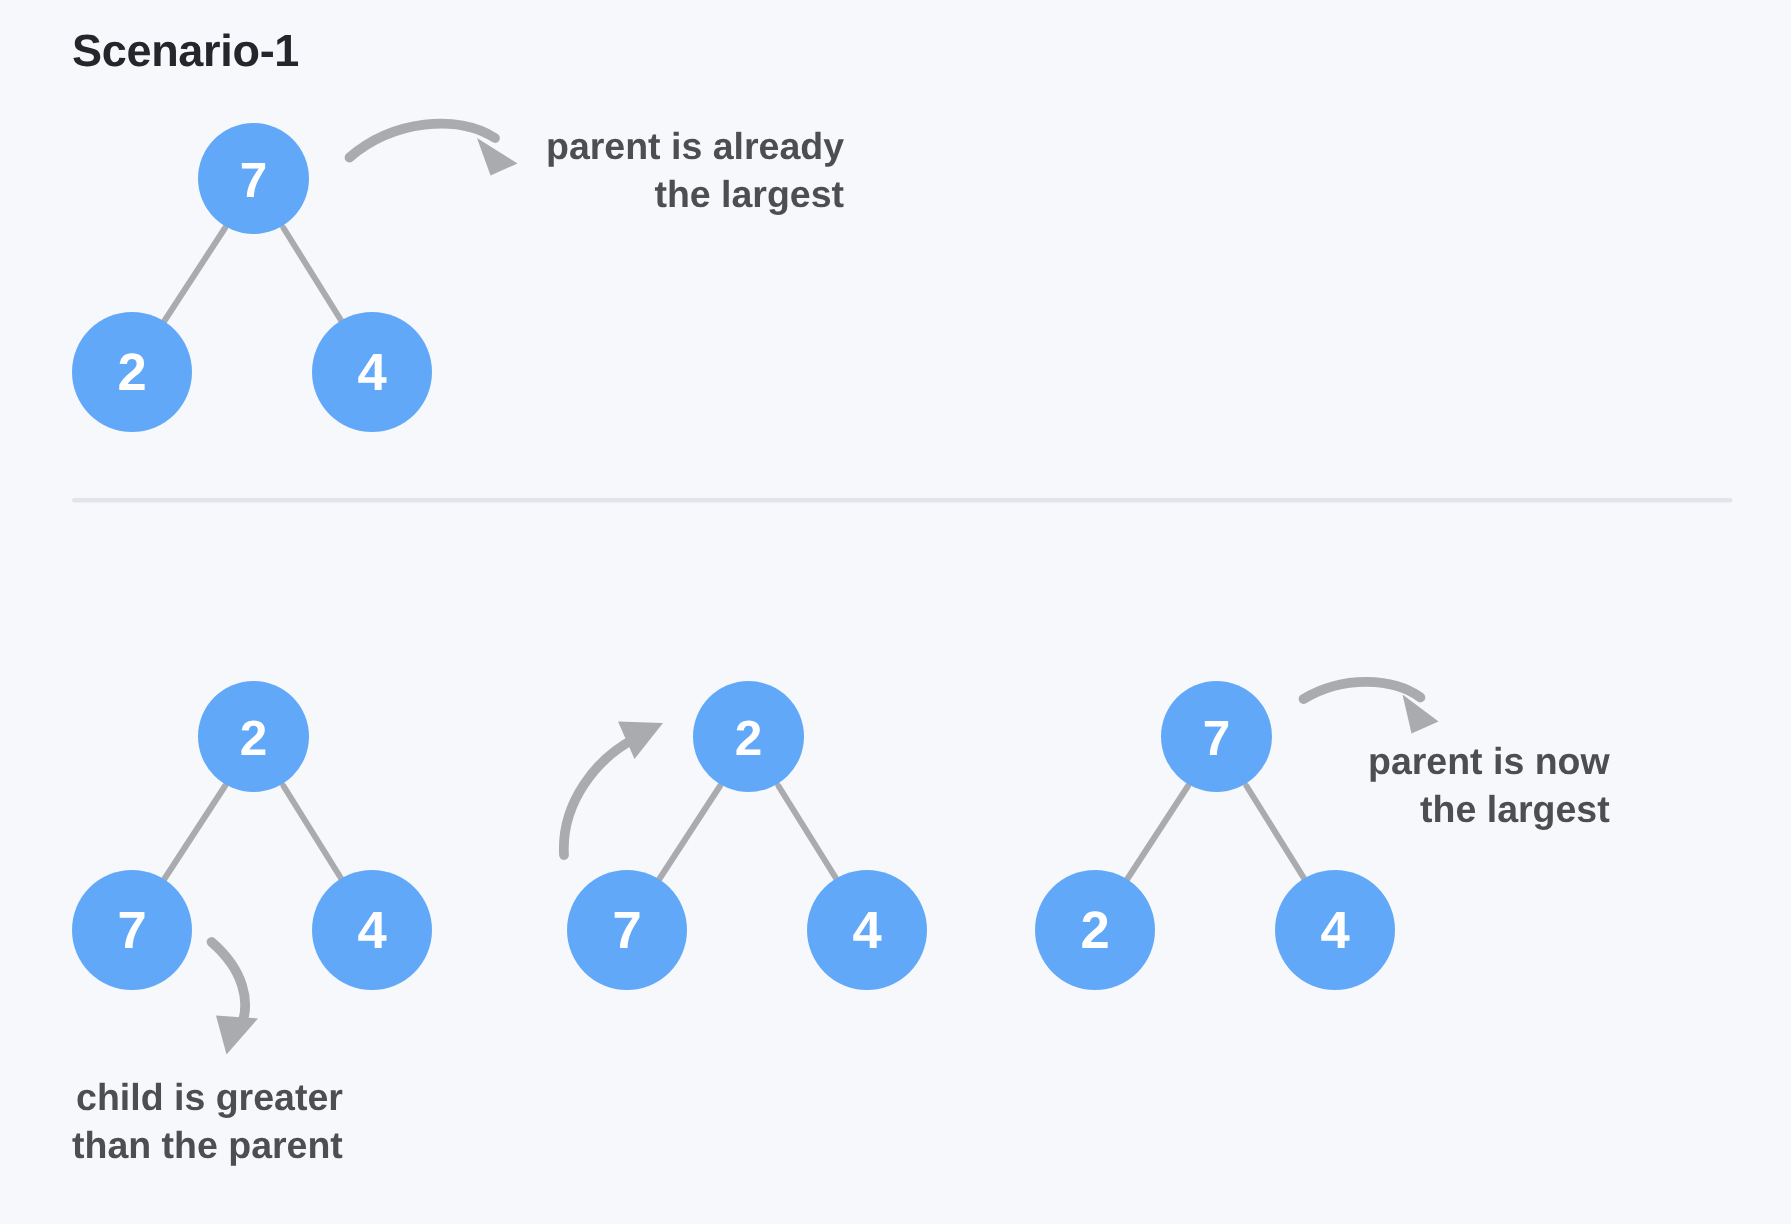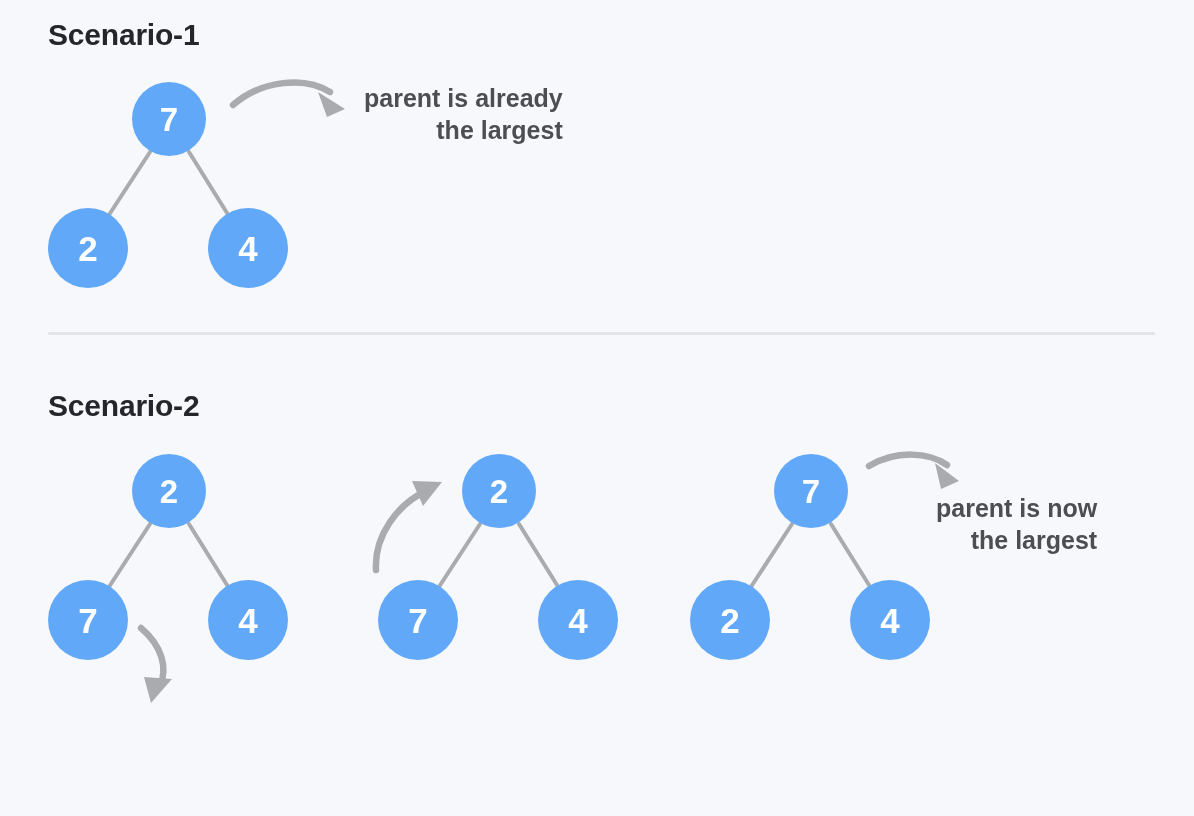--- a/index.html
+++ b/index.html
@@ -62,21 +62,21 @@
 
   .annotation {
     position: absolute;
     font-size: 25px;
     font-weight: bold;
     color: #4c4e52;
     line-height: 1.28;
     white-space: pre-line;
   }
   #note-s1 { left: 364px; top: 82px; }
-  #note-s2-right { left: 936px; top: 492px; }
+  #note-s2-right { left: 912px; top: 492px; }
   #note-s2-bottom { left: 48px; top: 716px; }
 
   svg.edges {
     position: absolute;
     left: 0; top: 0;
     width: 1194px;
     height: 816px;
     z-index: 1;
     overflow: visible;
     pointer-events: none;
@@ -129,21 +129,20 @@
       <path class="arrow-path" d="M 233,105 C 262,80 305,76 330,92"></path>
       <polygon class="arrow-head" points="345,109 318,92 327,117"></polygon>
     </g>
   </svg>
 
   <div class="annotation" id="note-s1">parent is already
 the largest</div>
 
   <div class="divider"></div>
 
-  <div class="section-title" id="title-s2">Scenario-2</div>
 
   <svg class="edges">
 
     <line class="edge-line" x1="150" y1="524" x2="105" y2="593"></line>
     <line class="edge-line" x1="189" y1="524" x2="232" y2="593"></line>
 
     <line class="edge-line" x1="480" y1="524" x2="435" y2="593"></line>
     <line class="edge-line" x1="519" y1="524" x2="562" y2="593"></line>
 
     <line class="edge-line" x1="792" y1="524" x2="747" y2="593"></line>
@@ -173,14 +172,16 @@
     </g>
     <g>
       <path class="arrow-path" d="M 869,466 C 896,450 929,452 947,465"></path>
       <polygon class="arrow-head" points="959,481 935,463 941,489"></polygon>
     </g>
   </svg>
 
   <div class="annotation" id="note-s2-right">parent is now
 the largest</div>
 
+  <div class="annotation" id="note-s2-bottom">child is greater
+than the parent</div>
 
 </div>
 
 </body></html>

